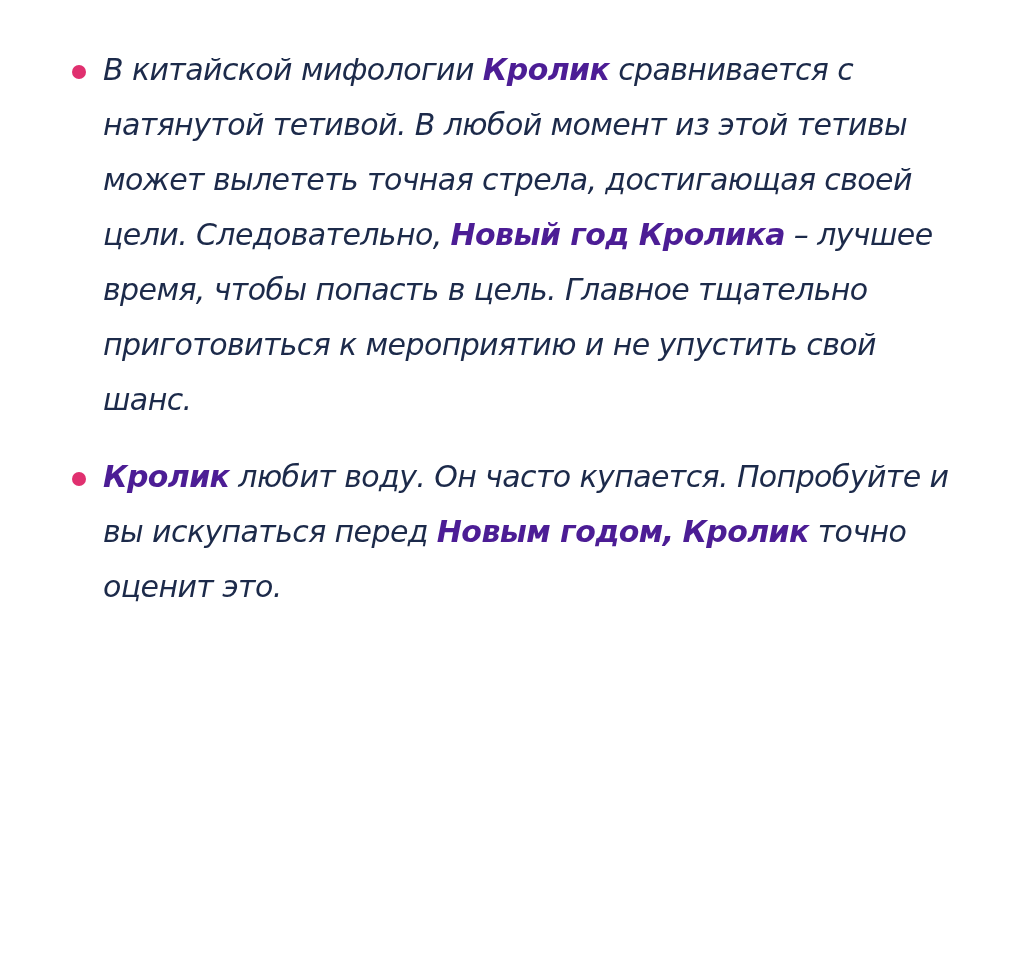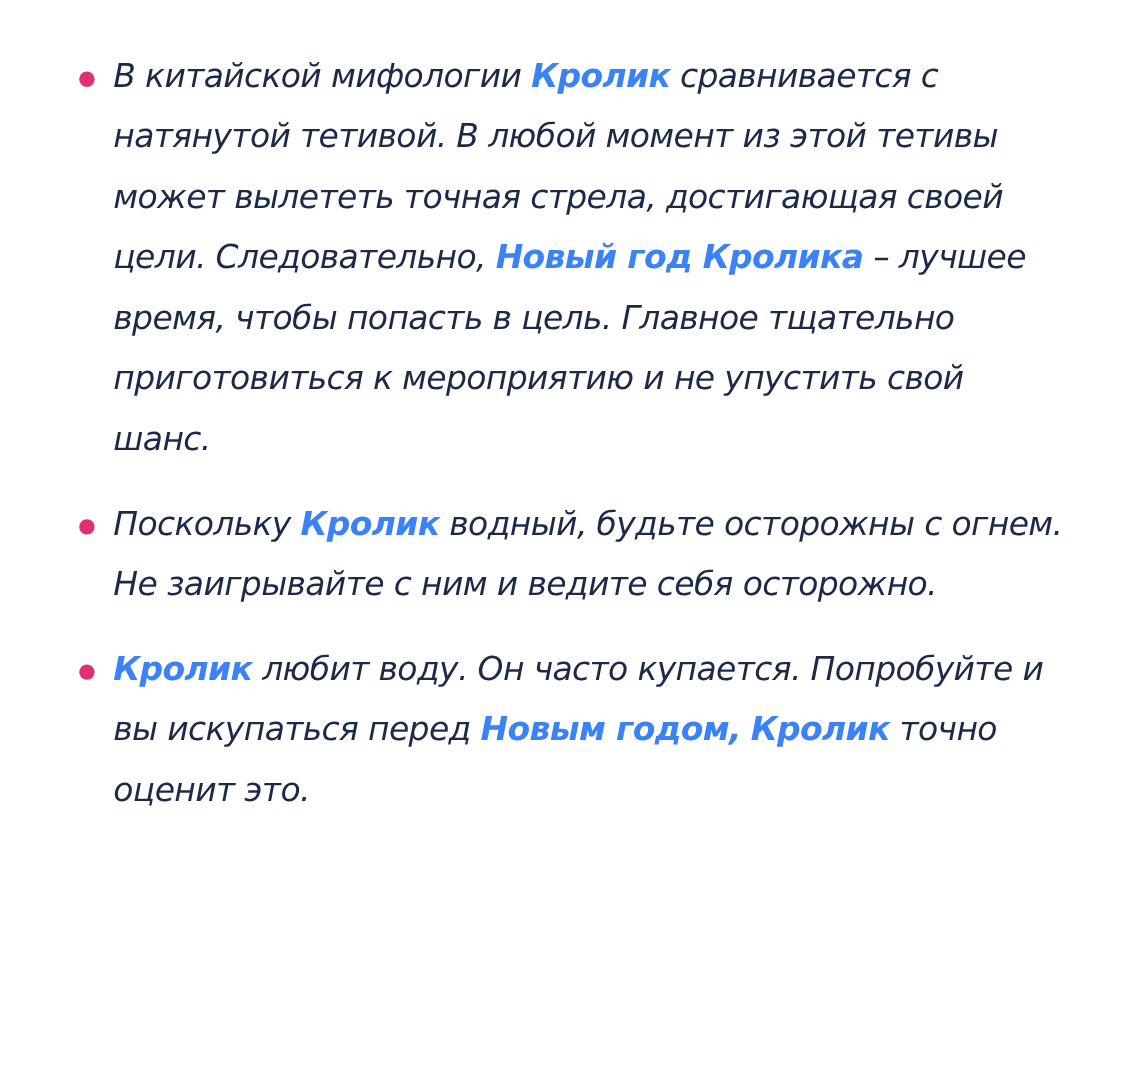--- a/index.html
+++ b/index.html
@@ -2,22 +2,21 @@
 <html><head>
 <meta charset="utf-8">
 <style>
   html, body { margin: 0; padding: 0; background: #ffffff; }
   body { width: 1026px; height: 969px; overflow: hidden; position: relative; }
   .list { position: absolute; left: 70px; top: 42px; width: 900px; margin: 0; padding: 0; list-style: none; }
   .item { position: relative; padding-left: 33px; margin-bottom: 22px;
     font-family: "DejaVu Sans", sans-serif; font-style: italic; font-size: 30px; line-height: 55px;
     color: #1c2a4a; letter-spacing: -0.6px; }
   .bullet { position: absolute; left: 2px; top: 23px; width: 14px; height: 14px; border-radius: 50%; background: #e0306f; }
-  .b { font-weight: bold; color: #3b82f6; }
+  .b { font-weight: bold; color: #4c1d95; }
 </style>
 </head>
 <body>
 
 <ul class="list">
   <li class="item"><span class="bullet"></span><span><span>В китайской мифологии </span><span class="b">Кролик</span><span> сравнивается с натянутой тетивой. В любой момент из этой тетивы может вылететь точная стрела, достигающая своей цели. Следовательно, </span><span class="b">Новый год Кролика</span><span> – лучшее время, чтобы попасть в цель. Главное тщательно приготовиться к мероприятию и не упустить свой шанс.</span></span></li>
-  <li class="item"><span class="bullet"></span><span><span>Поскольку </span><span class="b">Кролик</span><span> водный, будьте осторожны с огнем. Не заигрывайте с ним и ведите себя осторожно.</span></span></li>
   <li class="item"><span class="bullet"></span><span><span class="b">Кролик</span><span> любит воду. Он часто купается. Попробуйте и вы искупаться перед </span><span class="b">Новым годом,</span><span> </span><span class="b">Кролик</span><span> точно оценит это.</span></span></li>
 </ul>
 
 </body></html>

